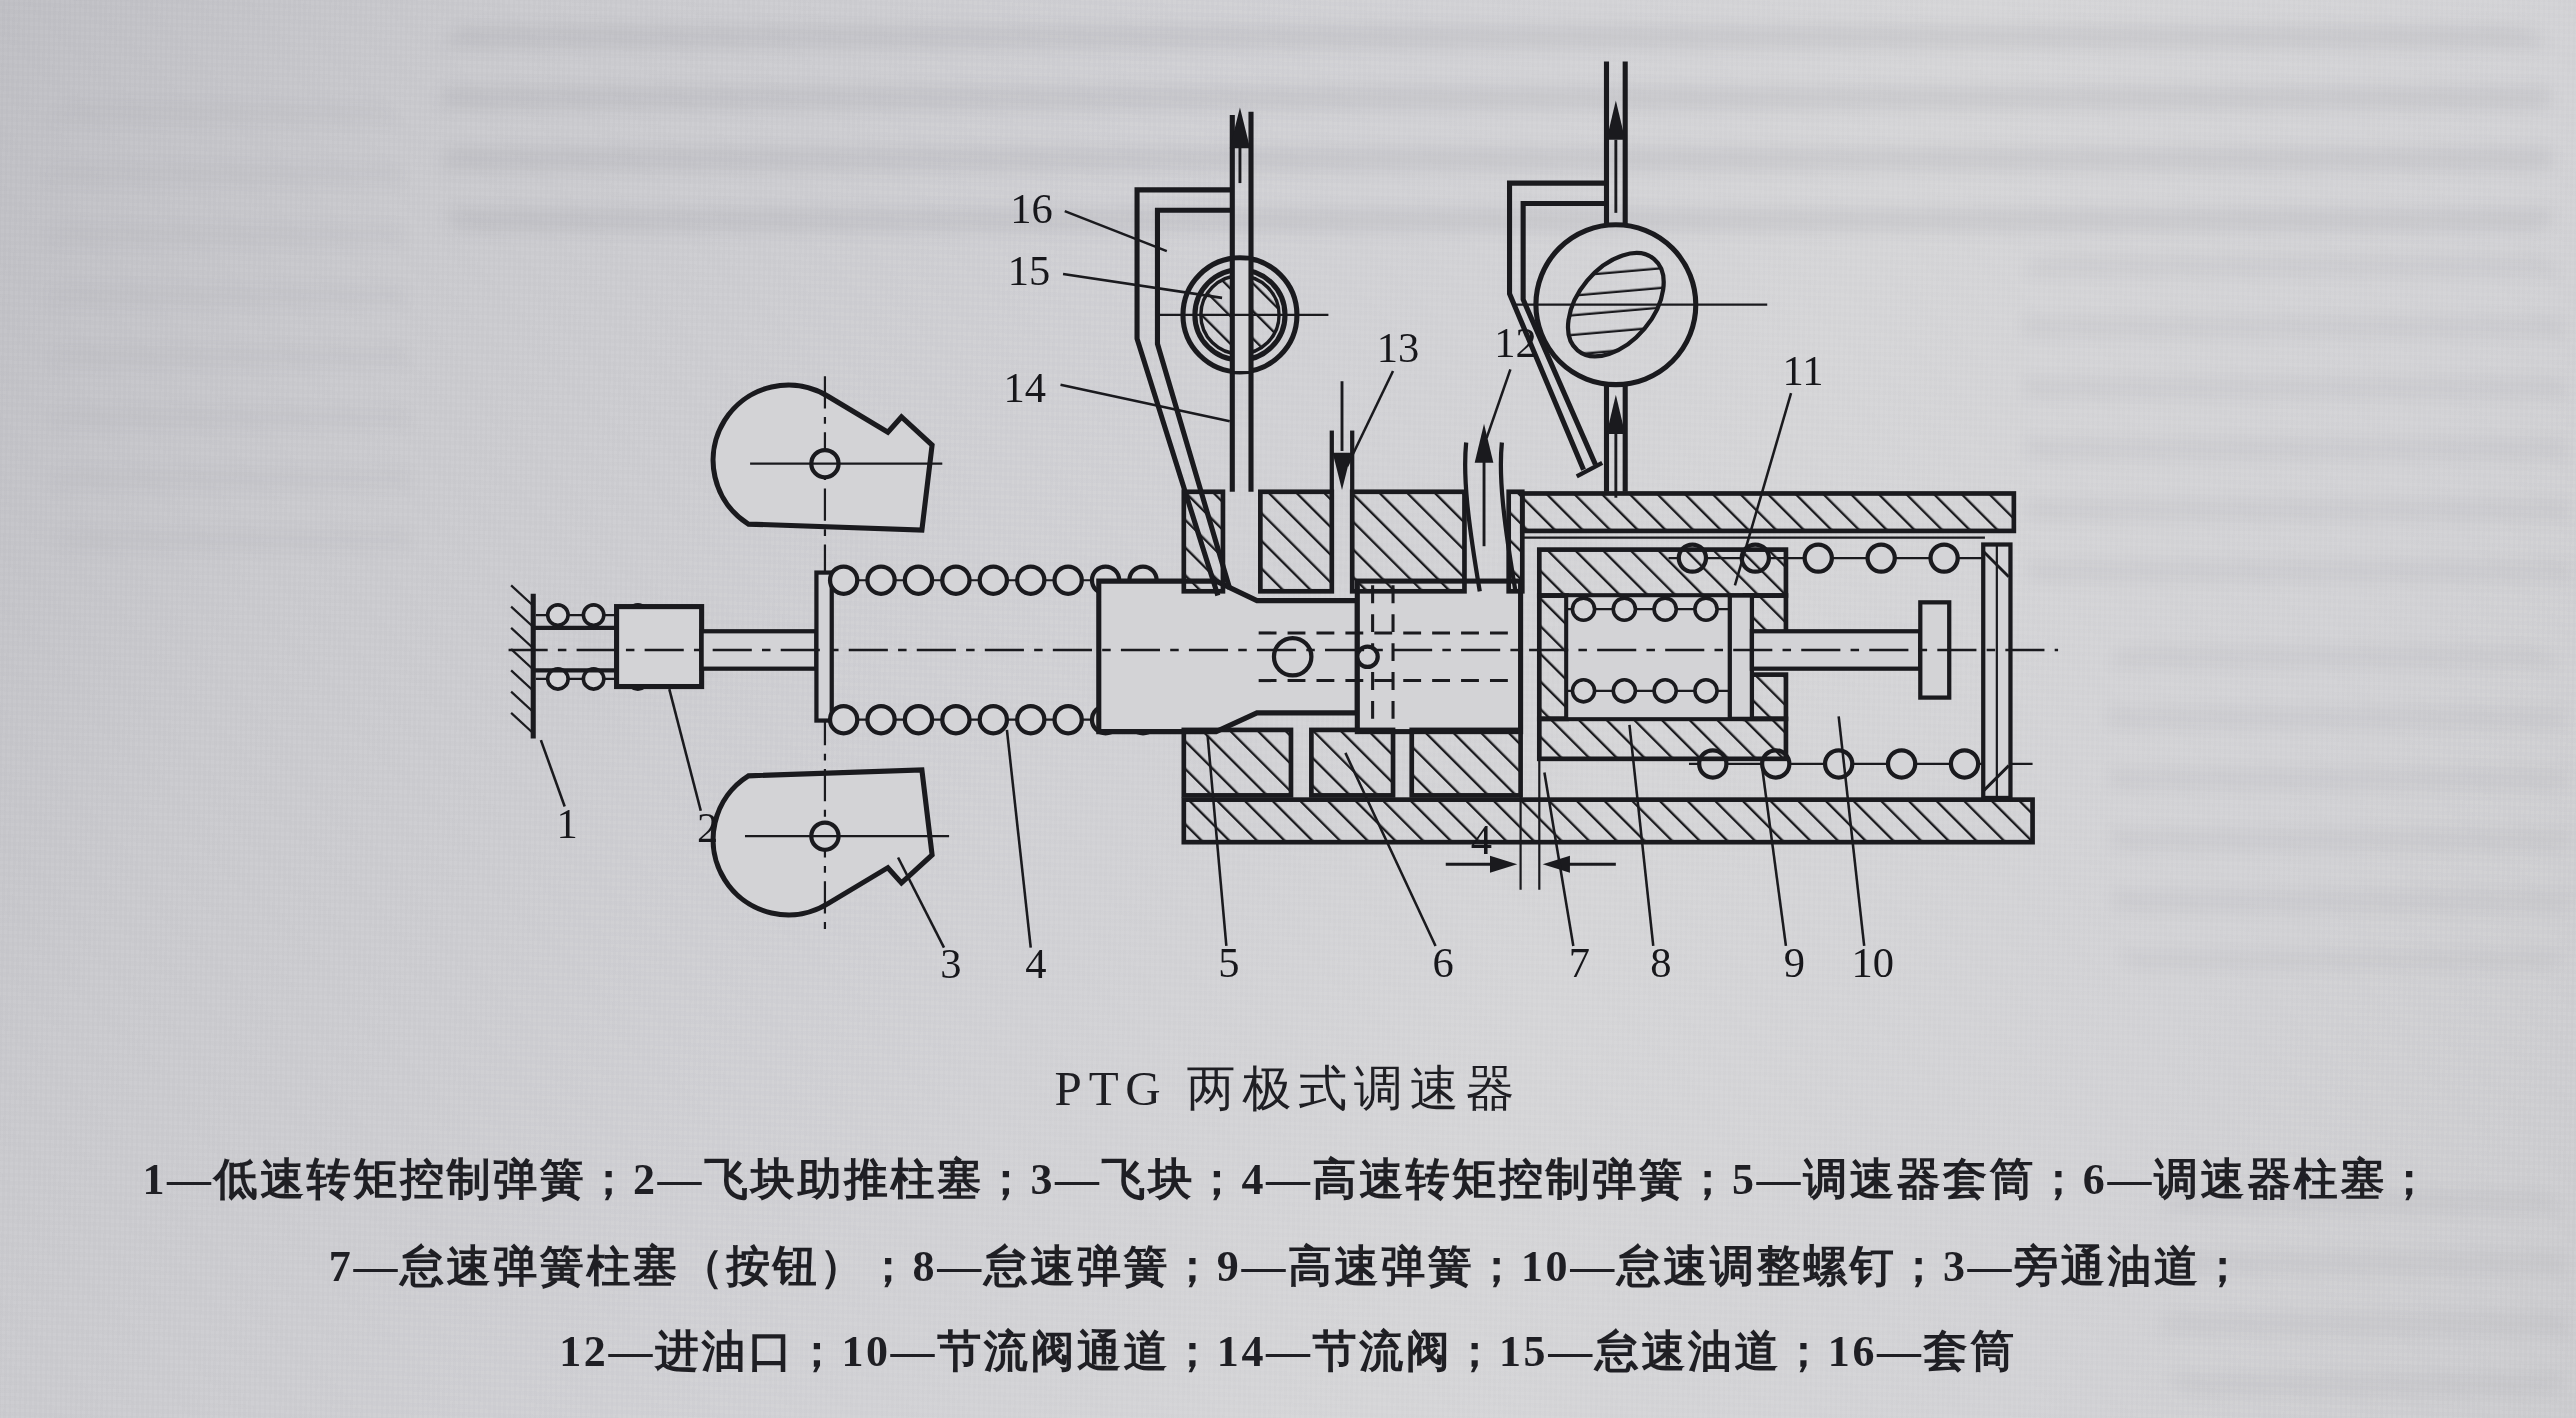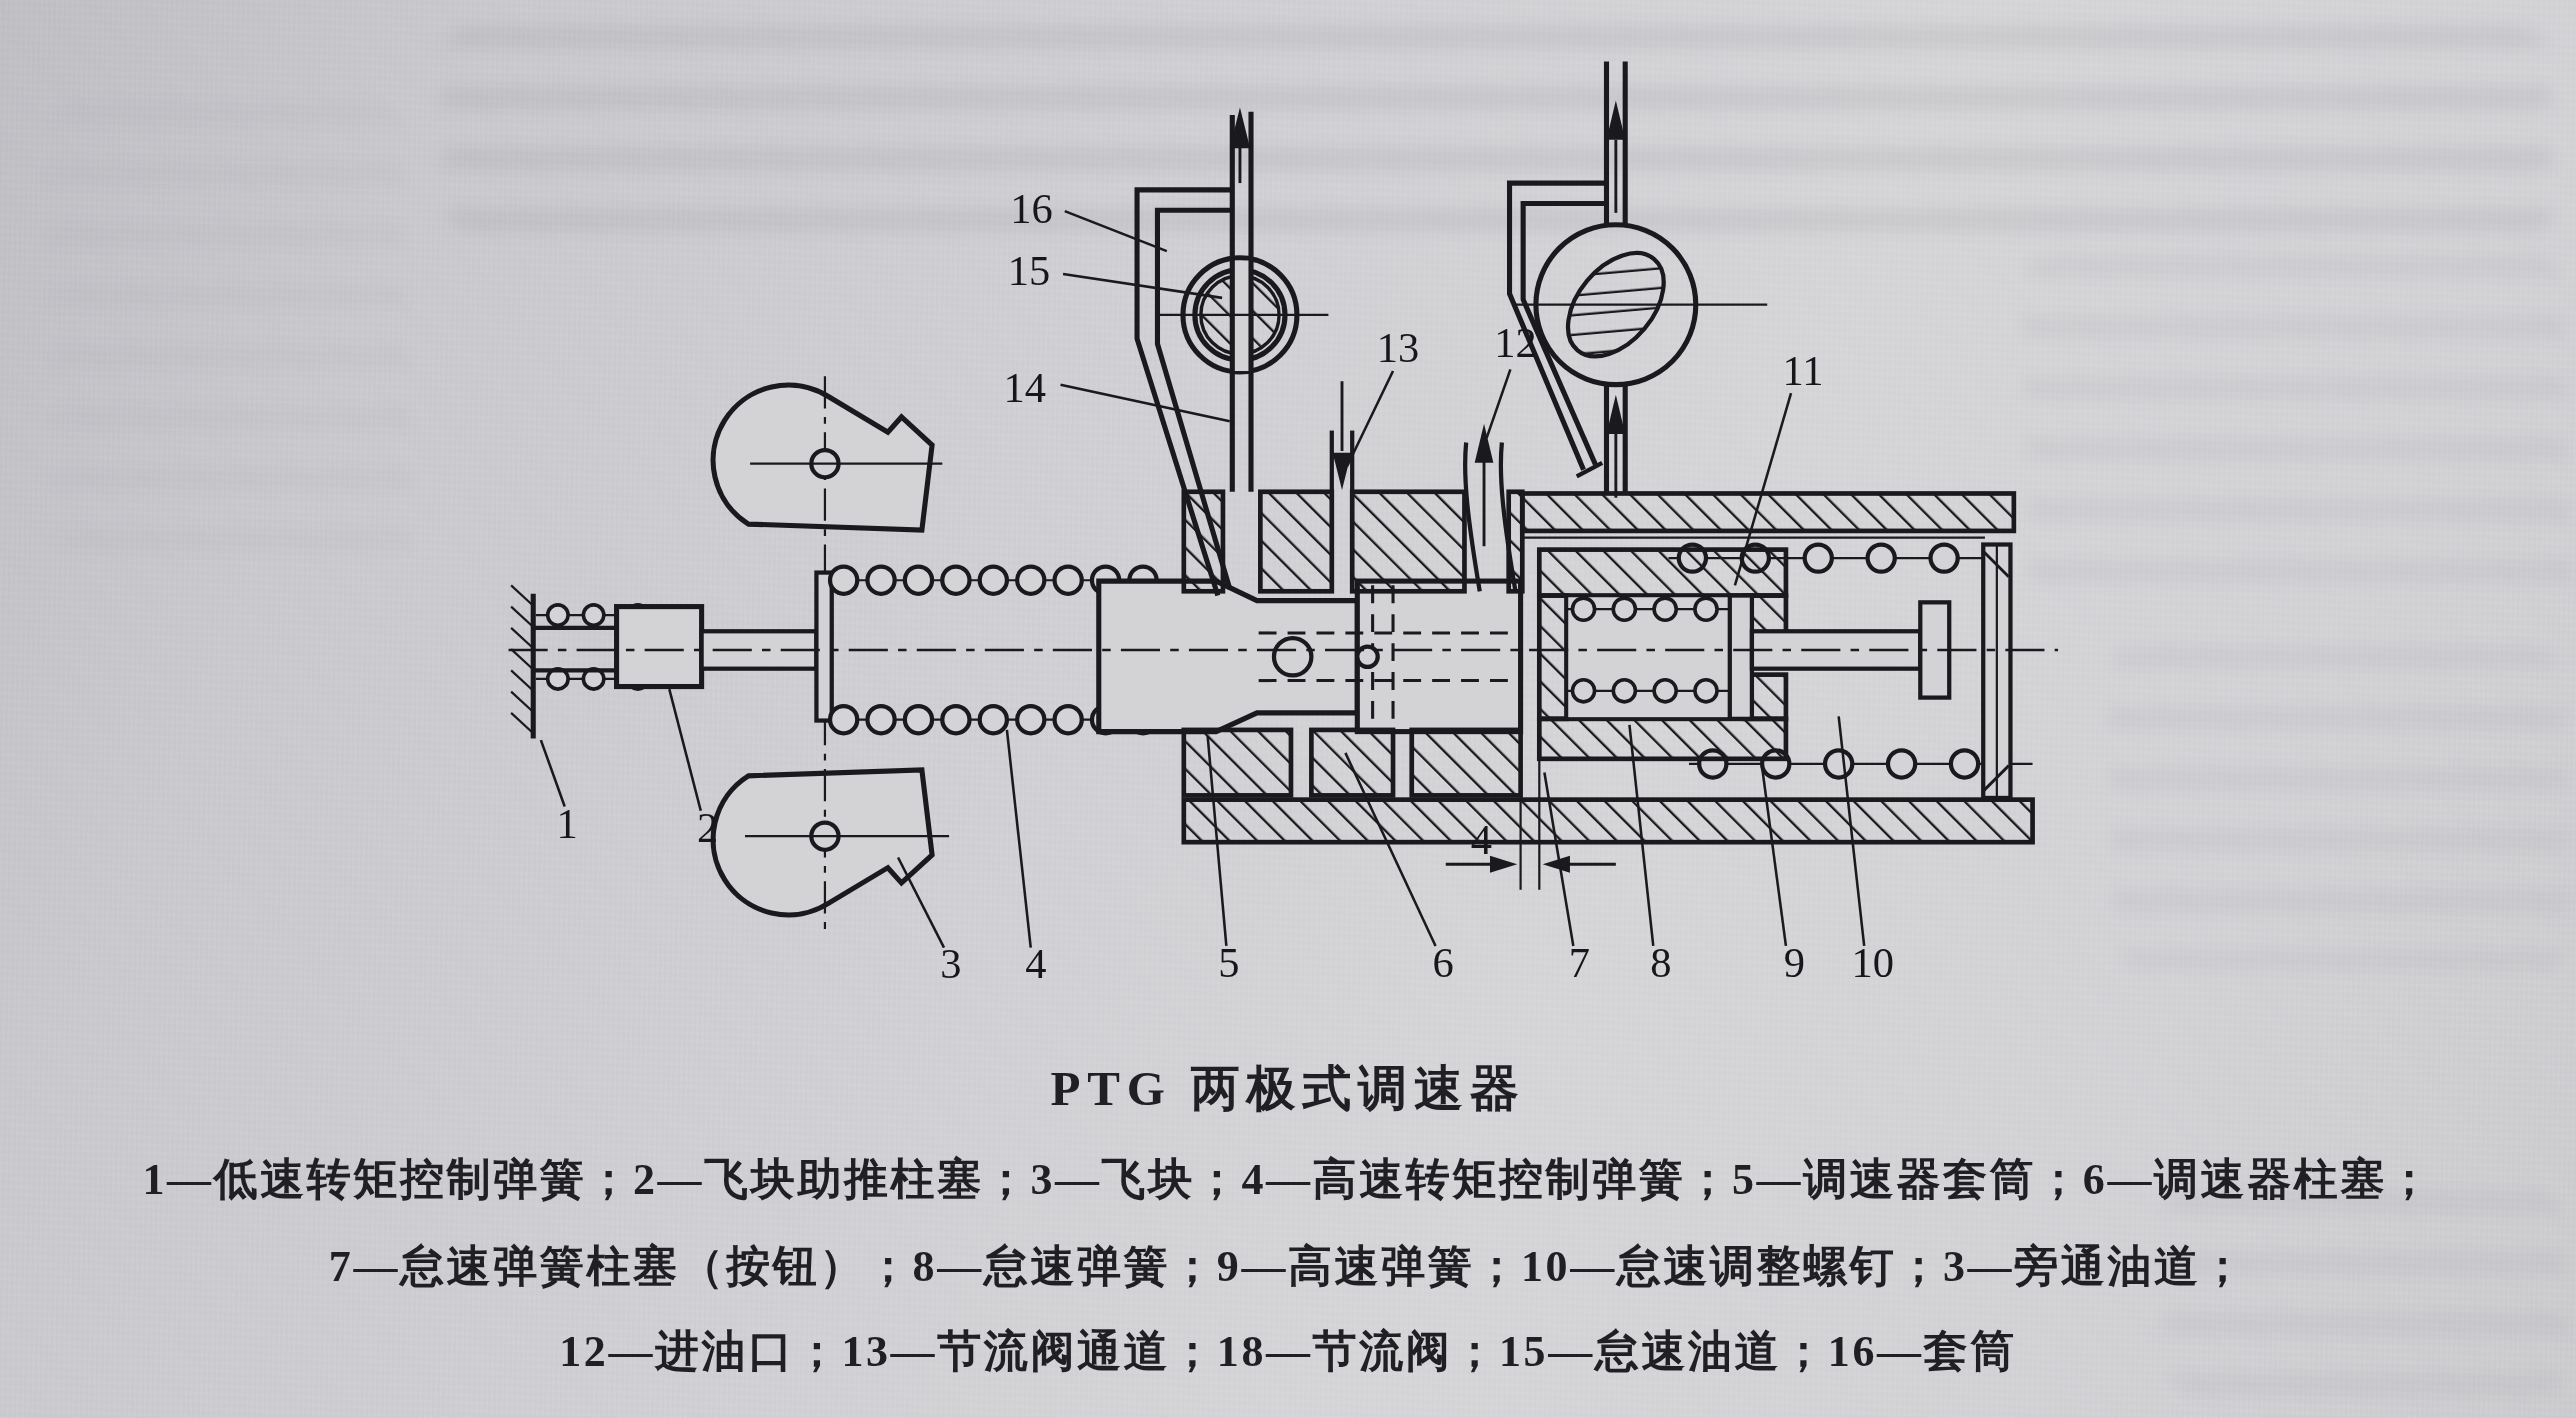--- a/index.html
+++ b/index.html
@@ -27,21 +27,21 @@
   .hat{fill:url(#hatch);stroke:#1a1a1e;stroke-width:5.5;}
   .coil{fill:#d4d4d7;stroke:#1a1a1e;stroke-width:5;}
   .coil-s{fill:#d4d4d7;stroke:#1a1a1e;stroke-width:4.2;}
   .dash{stroke:#1a1a1e;fill:none;stroke-width:3.6;stroke-dasharray:21 13;}
   .cline{stroke:#1a1a1e;fill:none;stroke-width:2.8;stroke-dasharray:46 12 10 12;}
   .axline{stroke:#1a1a1e;fill:none;stroke-width:2.6;stroke-dasharray:38 10 8 10;}
   .leader{stroke:#1a1a1e;fill:none;stroke-width:3;}
   .ah{fill:#1a1a1e;stroke:none;}
   .num{font-family:"Liberation Serif","DejaVu Serif",serif;font-size:50px;fill:#17171b;text-anchor:middle;}
   .txt{position:absolute;left:0;width:2576px;text-align:center;color:#1f1f24;}
-  .title{top:1056px;font-size:49px;font-weight:700;letter-spacing:6.8px;}
+  .title{top:1056px;font-size:49px;font-weight:400;letter-spacing:6.8px;}
   .cap{font-size:44px;font-weight:600;letter-spacing:2.6px;}
   .cap1{top:1150px;}
   .cap2{top:1237px;}
   .cap3{top:1322px;}
 </style>
 </head>
 <body>
 
 <div class="page">
 
@@ -303,16 +303,16 @@
       <text class="num" x="1644" y="425">13</text>
       <text class="num" x="1205" y="472">14</text>
       <text class="num" x="1210" y="335">15</text>
       <text class="num" x="1213" y="262">16</text>
     </g>
   </svg>
 
   <div class="txt title">PTG 两极式调速器</div>
   <div class="txt cap cap1">1—低速转矩控制弹簧；2—飞块助推柱塞；3—飞块；4—高速转矩控制弹簧；5—调速器套筒；6—调速器柱塞；</div>
   <div class="txt cap cap2">7—怠速弹簧柱塞（按钮）；8—怠速弹簧；9—高速弹簧；10—怠速调整螺钉；3—旁通油道；</div>
-  <div class="txt cap cap3">12—进油口；13—节流阀通道；18—节流阀；15—怠速油道；16—套筒</div>
+  <div class="txt cap cap3">12—进油口；10—节流阀通道；14—节流阀；15—怠速油道；16—套筒</div>
 
 </div>
 
 
 </body></html>

